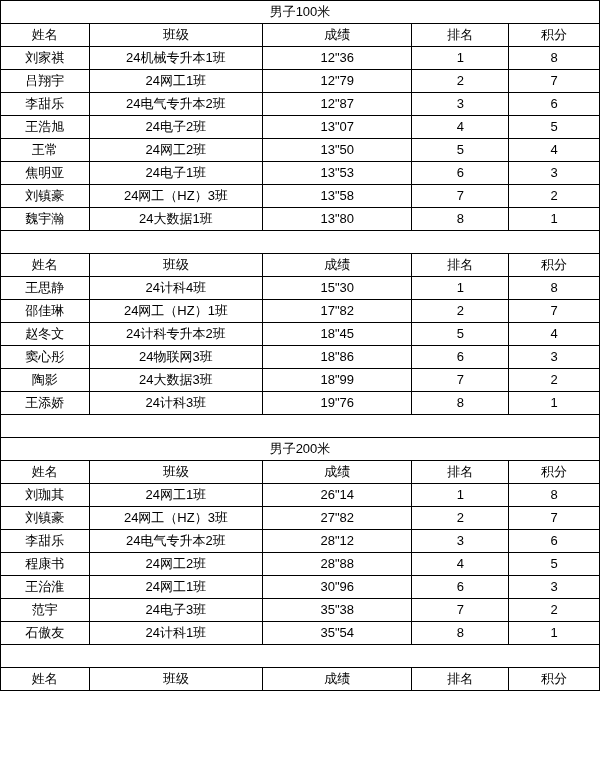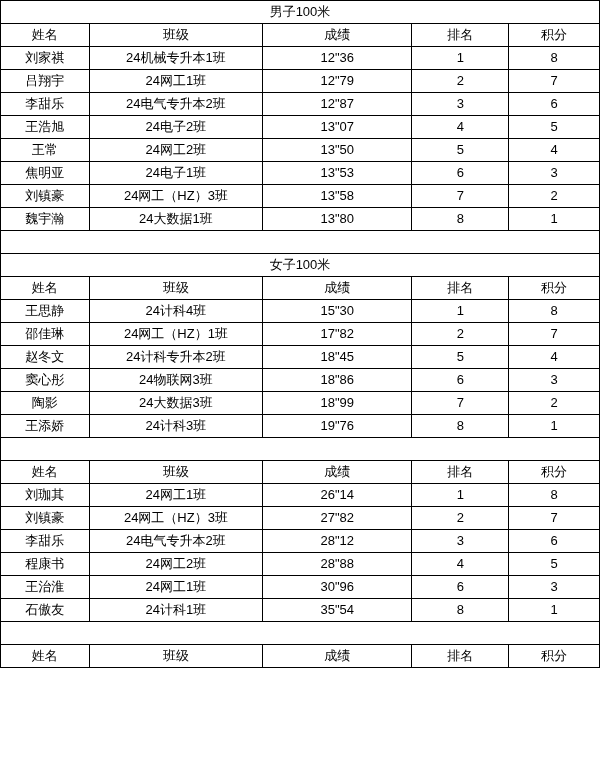--- a/index.html
+++ b/index.html
@@ -134,23 +134,20 @@
         <tr>
           <td>魏宇瀚</td>
           <td>24大数据1班</td>
           <td>13"80</td>
           <td>8</td>
           <td>1</td>
         </tr>
         <tr class="spacer-row">
           <td colspan="5"></td>
         </tr>
-        <tr class="section-title">
-          <td colspan="5">女子100米</td>
-        </tr>
         <tr class="header-row">
           <td>姓名</td>
           <td>班级</td>
           <td>成绩</td>
           <td>排名</td>
           <td>积分</td>
         </tr>
         <tr>
           <td>王思静</td>
           <td>24计科4班</td>
@@ -189,20 +186,23 @@
         <tr>
           <td>王添娇</td>
           <td>24计科3班</td>
           <td>19"76</td>
           <td>8</td>
           <td>1</td>
         </tr>
         <tr class="spacer-row">
           <td colspan="5"></td>
         </tr>
+        <tr class="section-title">
+          <td colspan="5">男子200米</td>
+        </tr>
         <tr class="header-row">
           <td>姓名</td>
           <td>班级</td>
           <td>成绩</td>
           <td>排名</td>
           <td>积分</td>
         </tr>
         <tr>
           <td>刘珈其</td>
           <td>24网工1班</td>
@@ -230,20 +230,27 @@
           <td>28"88</td>
           <td>4</td>
           <td>5</td>
         </tr>
         <tr>
           <td>王治淮</td>
           <td>24网工1班</td>
           <td>30"96</td>
           <td>6</td>
           <td>3</td>
+        </tr>
+        <tr>
+          <td>范宇</td>
+          <td>24电子3班</td>
+          <td>35"38</td>
+          <td>7</td>
+          <td>2</td>
         </tr>
         <tr>
           <td>石傲友</td>
           <td>24计科1班</td>
           <td>35"54</td>
           <td>8</td>
           <td>1</td>
         </tr>
         <tr class="spacer-row">
           <td colspan="5"></td>

